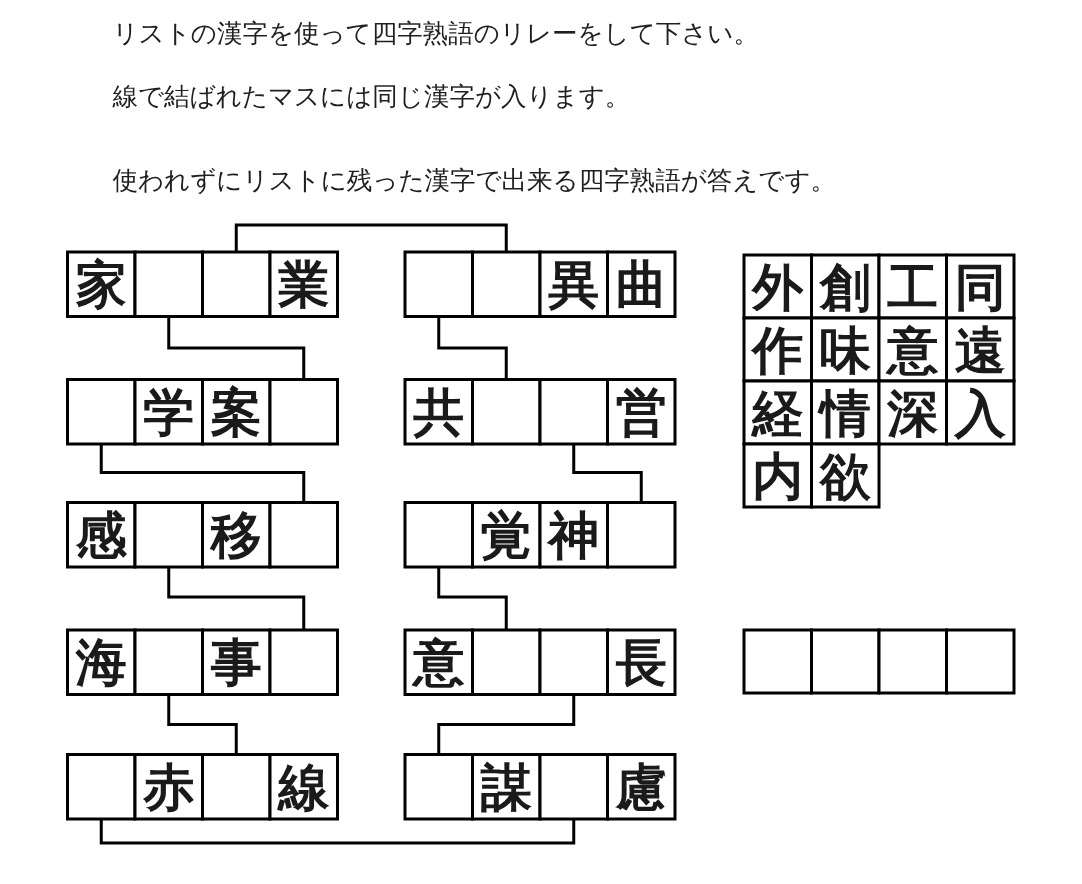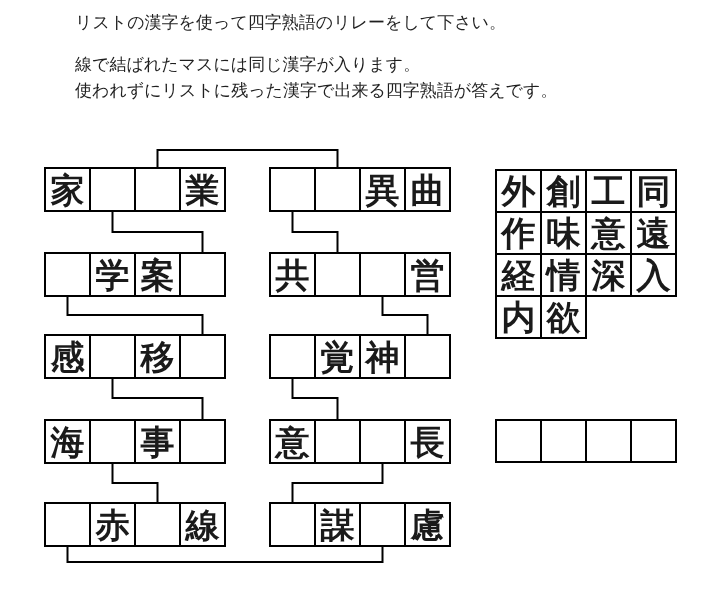--- a/index.html
+++ b/index.html
@@ -9,21 +9,21 @@
          font-size:17px;color:#1f1f1f;white-space:nowrap;line-height:20px;}
   #board{position:absolute;left:0;top:0;}
   #board text{font-family:"Liberation Sans","DejaVu Sans",sans-serif;font-weight:bold;}
 </style>
 </head>
 <body>
 
 <div class="canvas">
   <div class="instr" style="top:13px">リストの漢字を使って四字熟語のリレーをして下さい。</div>
   <div class="instr" style="top:55px">線で結ばれたマスには同じ漢字が入ります。</div>
-  <div class="instr" style="top:81px">使われずにリストに残った漢字で出来る四字熟語が答えです。</div>
+  <div class="instr" style="top:111px">使われずにリストに残った漢字で出来る四字熟語が答えです。</div>
   <svg id="board" width="721" height="589" viewBox="0 0 721 589">
       <g>
         <rect x="45" y="168" width="45" height="43" fill="#ffffff" stroke="#000000" stroke-width="2"></rect>
         <text x="67.5" y="201.5" text-anchor="middle" font-size="34" fill="#1a1a1a">家</text>
         <rect x="90" y="168" width="45" height="43" fill="#ffffff" stroke="#000000" stroke-width="2"></rect>
         <rect x="135" y="168" width="45" height="43" fill="#ffffff" stroke="#000000" stroke-width="2"></rect>
         <rect x="180" y="168" width="45" height="43" fill="#ffffff" stroke="#000000" stroke-width="2"></rect>
         <text x="202.5" y="201.5" text-anchor="middle" font-size="34" fill="#1a1a1a">業</text>
       </g>
       <g>

